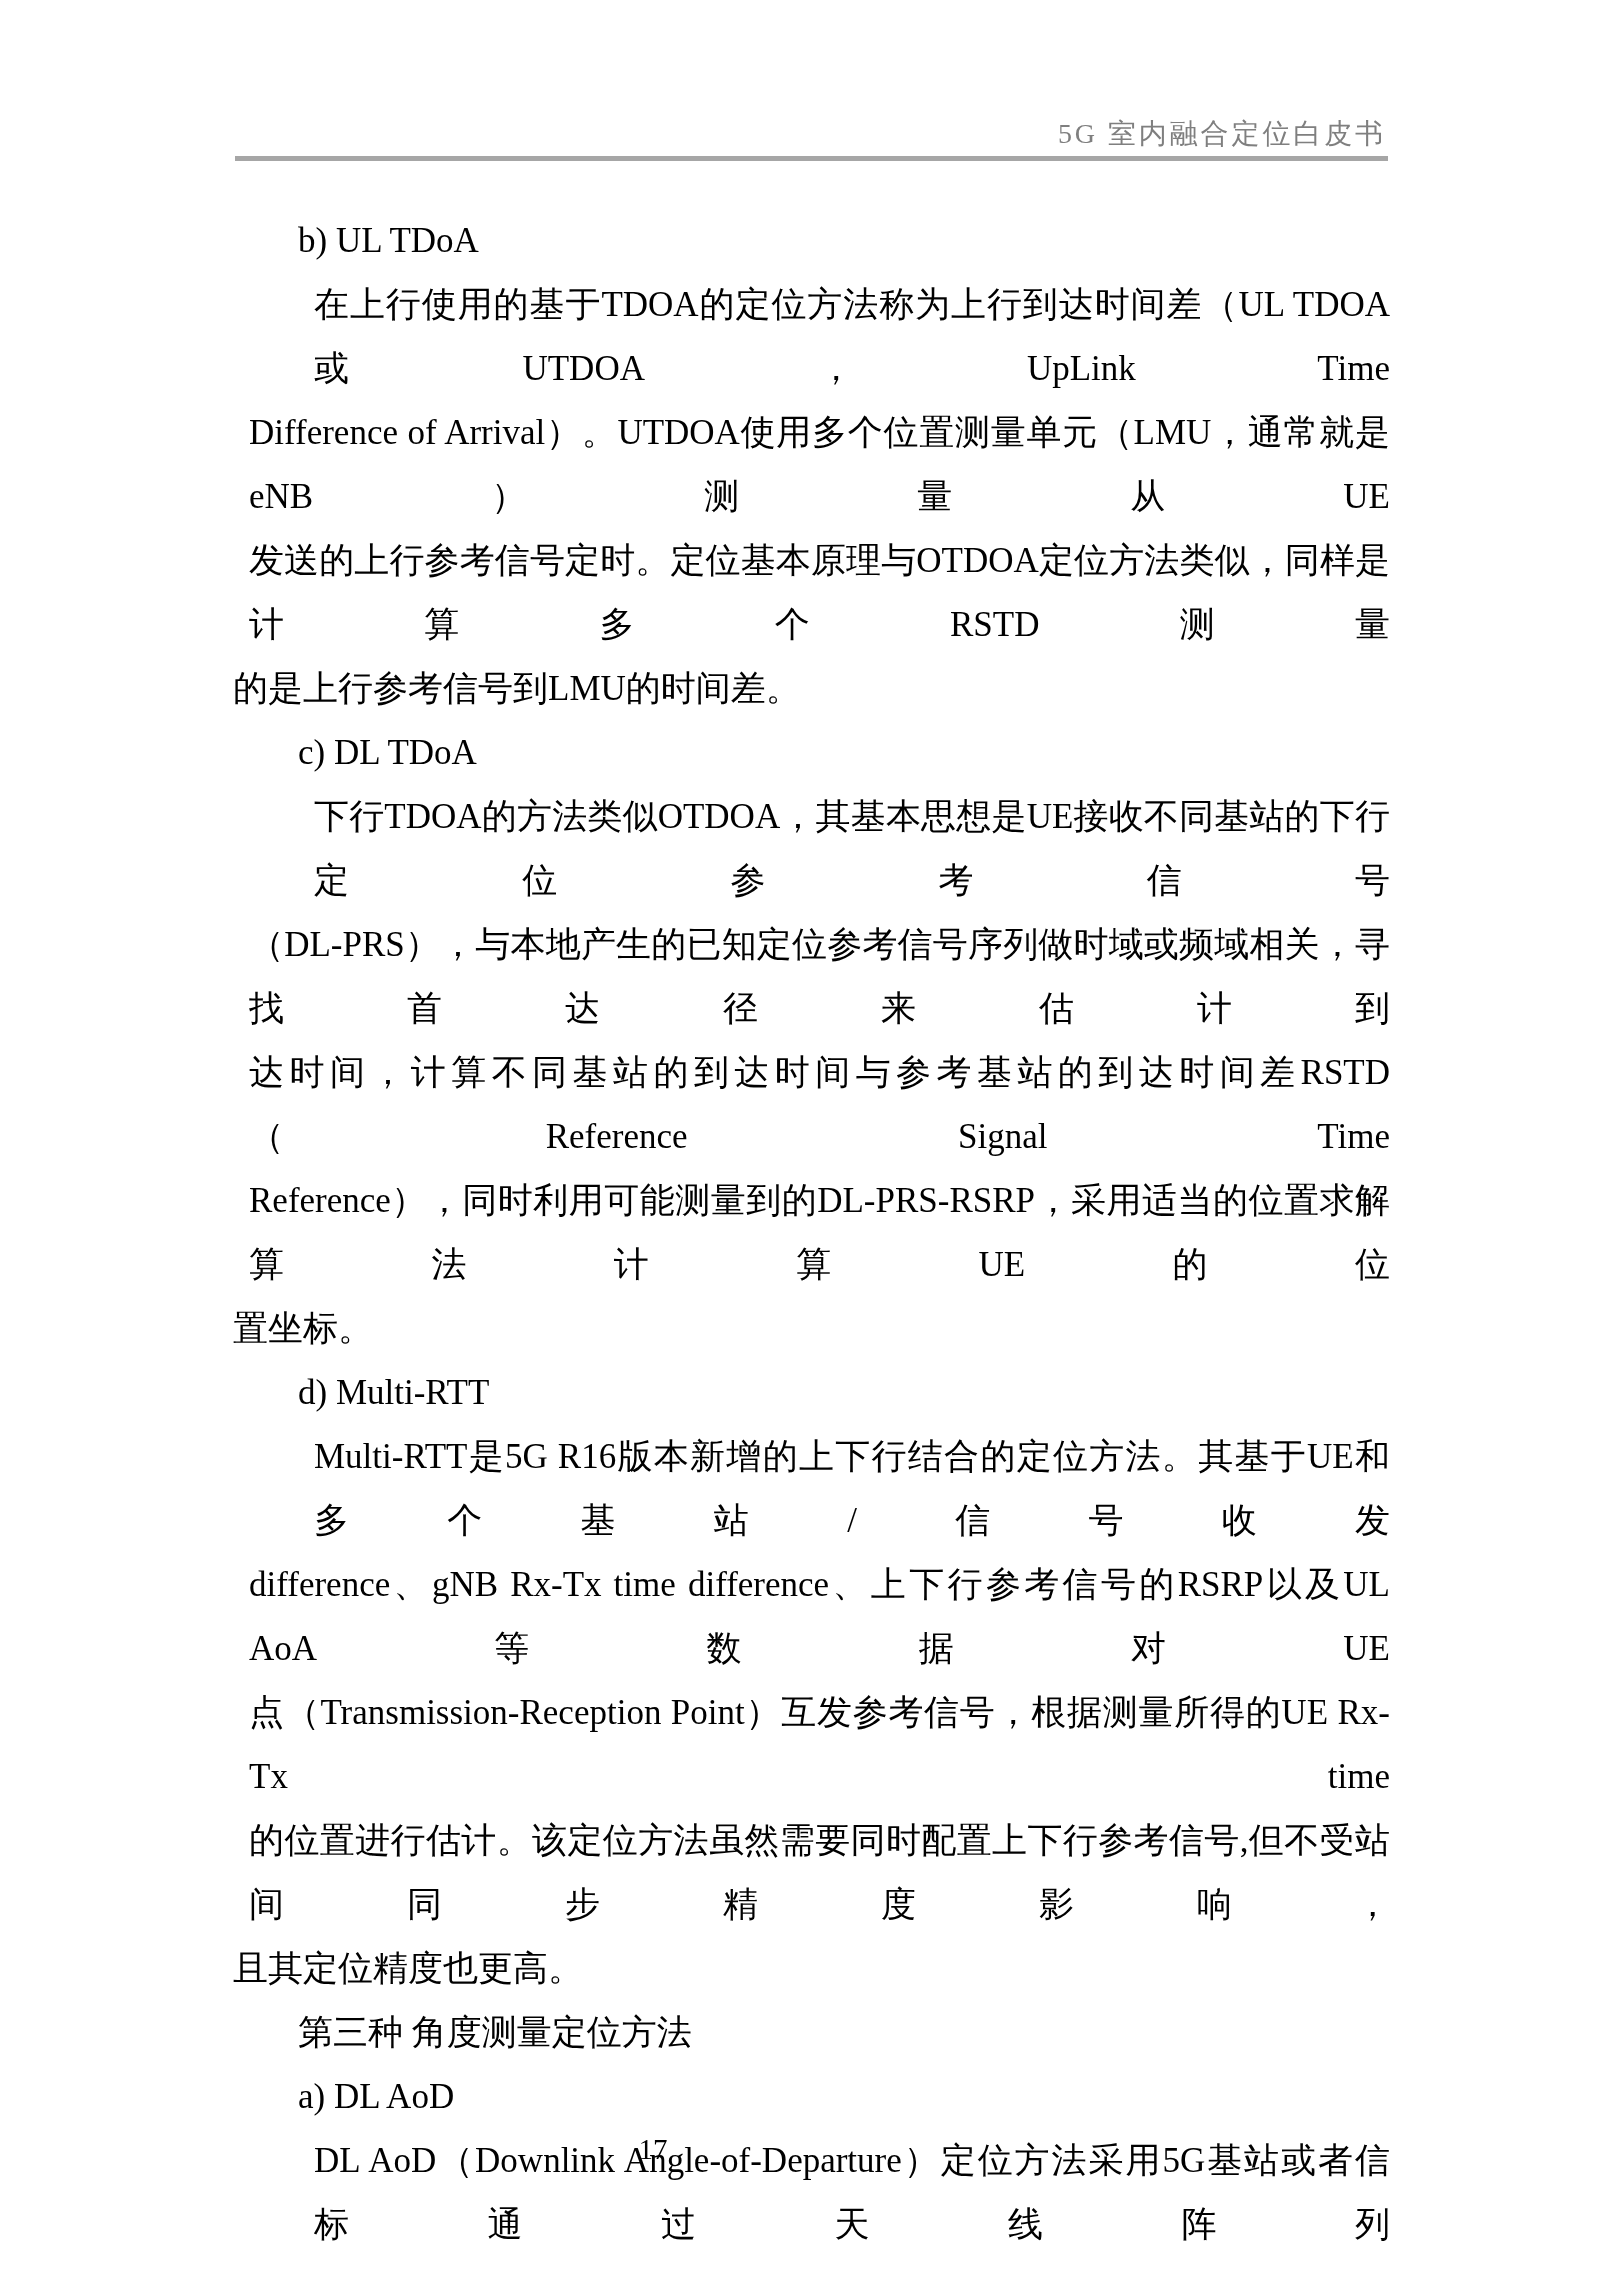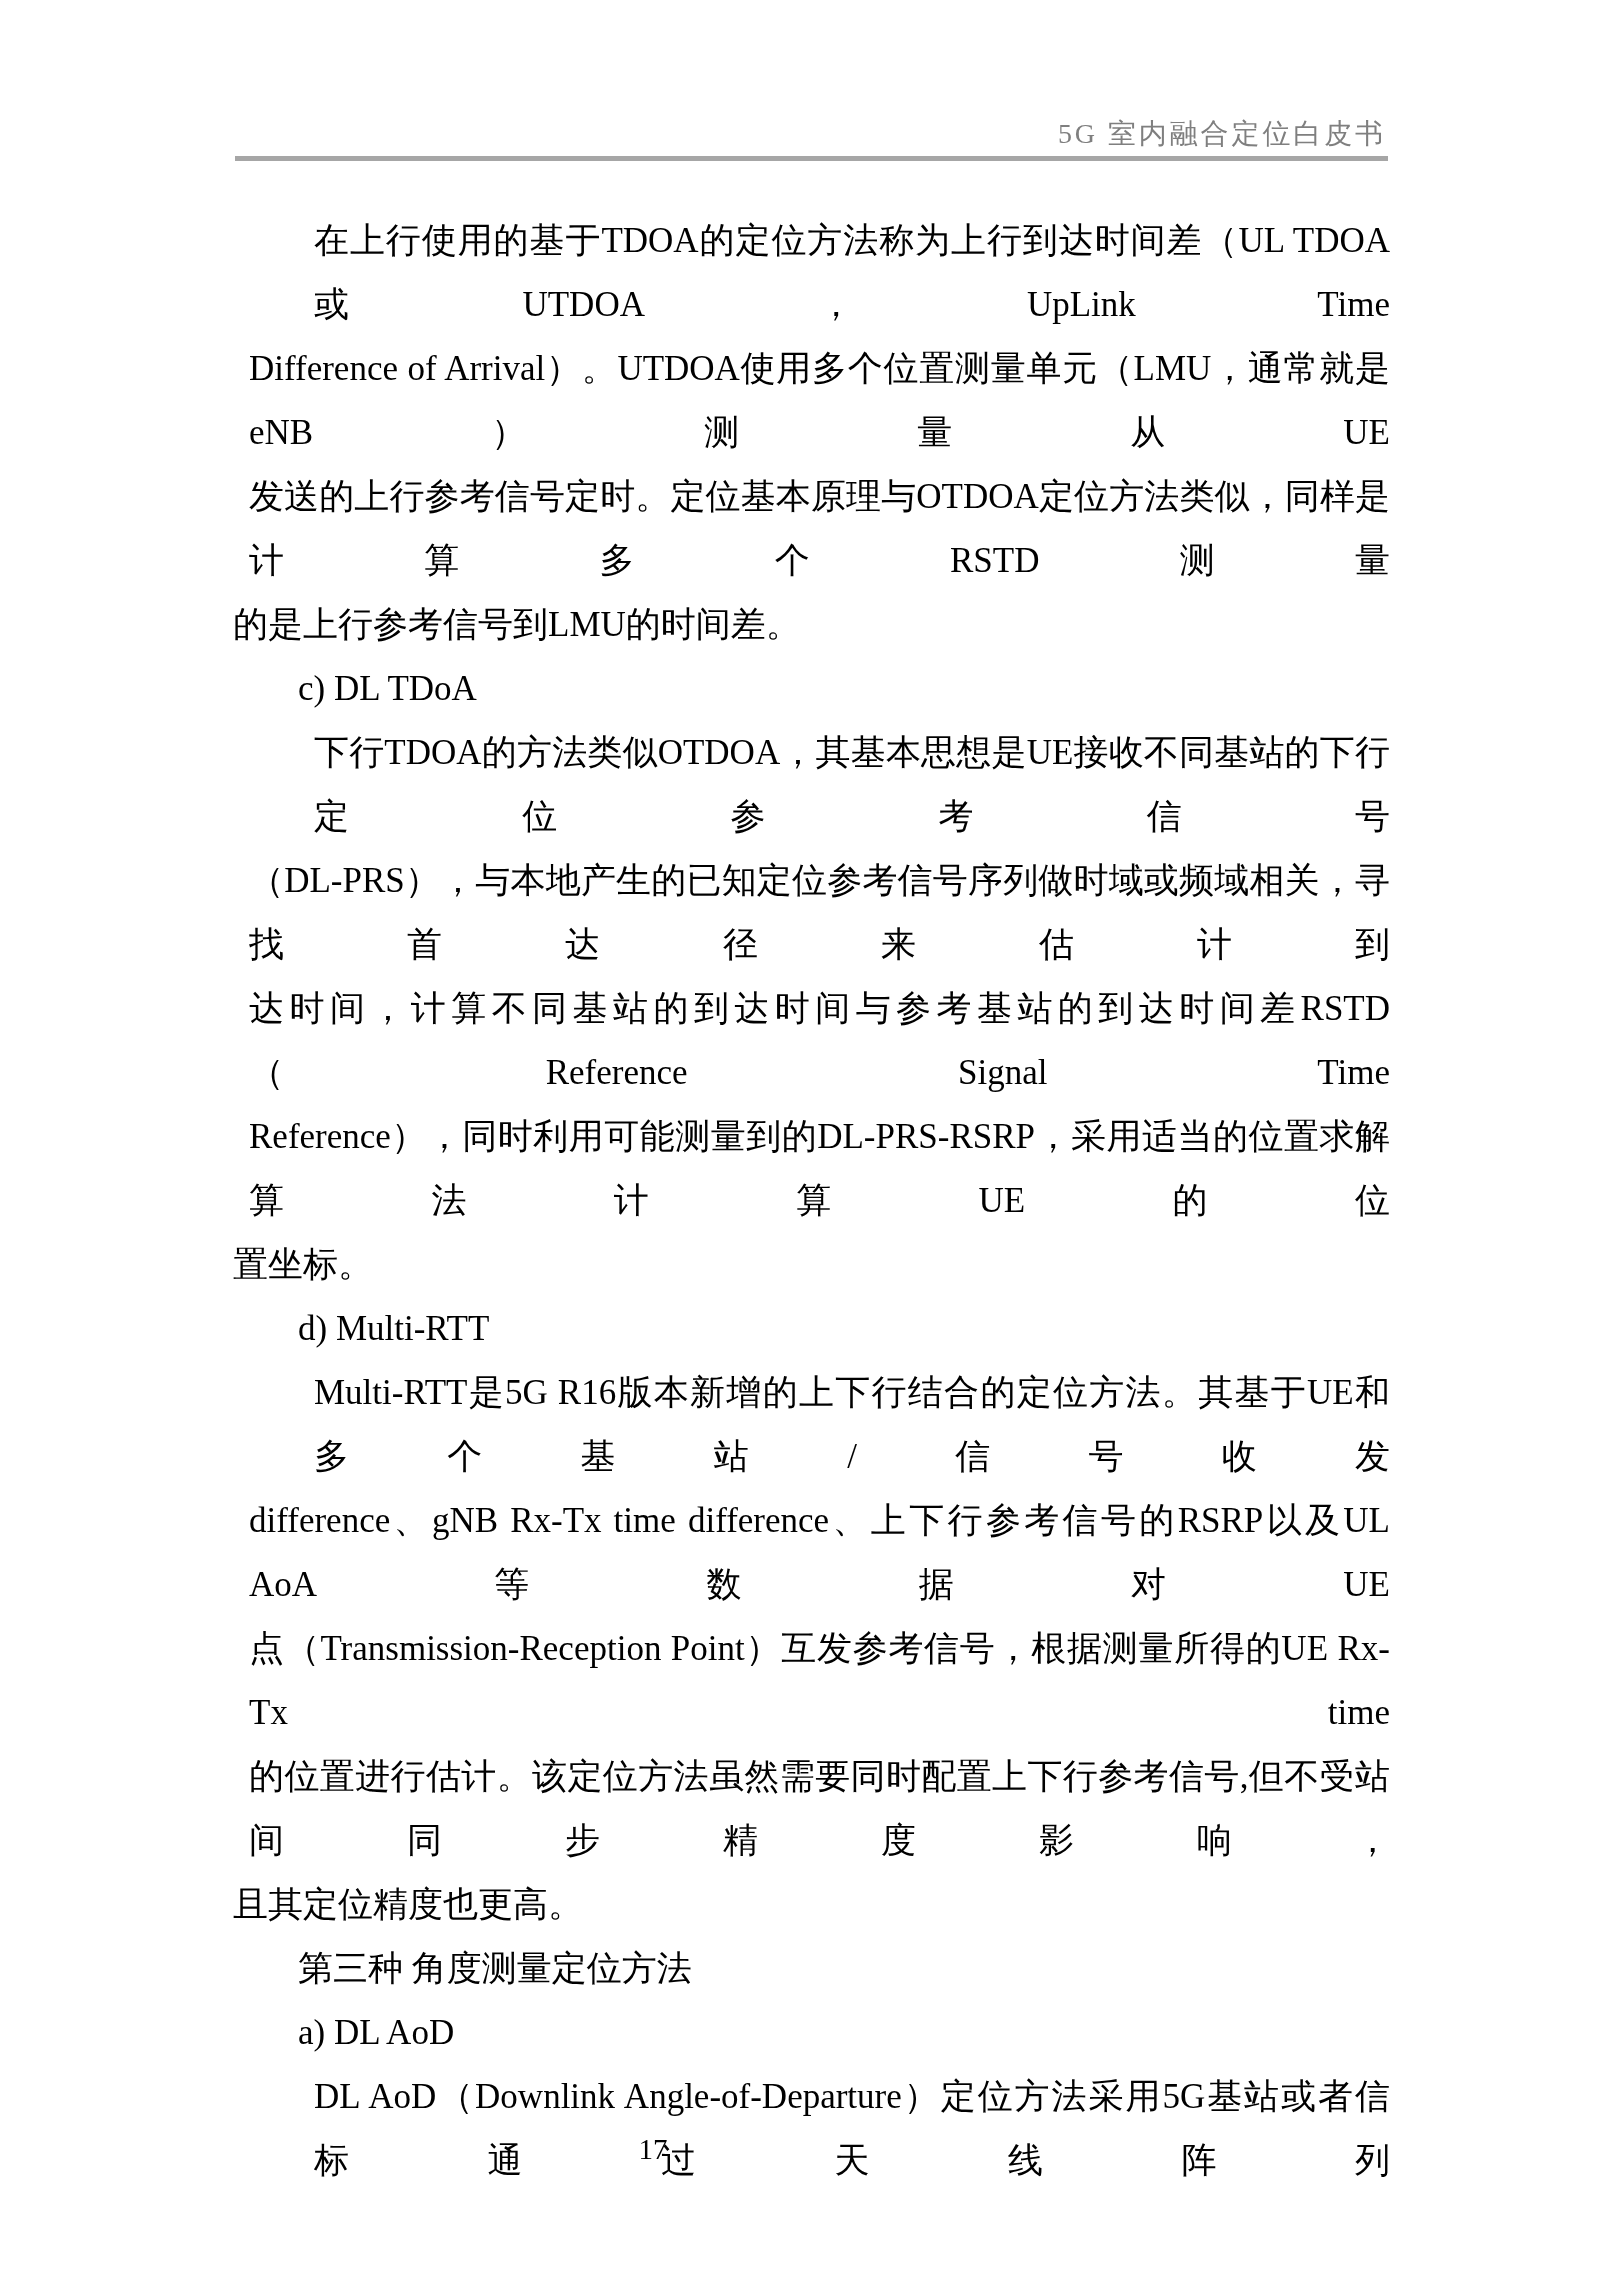--- a/index.html
+++ b/index.html
@@ -58,20 +58,21 @@
 </style>
 </head>
 <body>
 
 <div class="page">
 
   <div class="hdr-title">5G 室内融合定位白皮书</div>
   <div class="hdr-rule"></div>
 
   <div class="body-text">
+    <div class="ln indent">b) UL TDoA</div>
 
     <div class="ln j indent">在上行使用的基于TDOA的定位方法称为上行到达时间差（UL TDOA或UTDOA，UpLink Time</div>
     <div class="ln j">Difference of Arrival）。UTDOA使用多个位置测量单元（LMU，通常就是eNB）测量从UE</div>
     <div class="ln j">发送的上行参考信号定时。定位基本原理与OTDOA定位方法类似，同样是计算多个RSTD测量</div>
     <div class="ln">的是上行参考信号到LMU的时间差。</div>
 
     <div class="ln indent">c) DL TDoA</div>
 
     <div class="ln j indent">下行TDOA的方法类似OTDOA，其基本思想是UE接收不同基站的下行定位参考信号</div>
     <div class="ln j">（DL-PRS），与本地产生的已知定位参考信号序列做时域或频域相关，寻找首达径来估计到</div>

